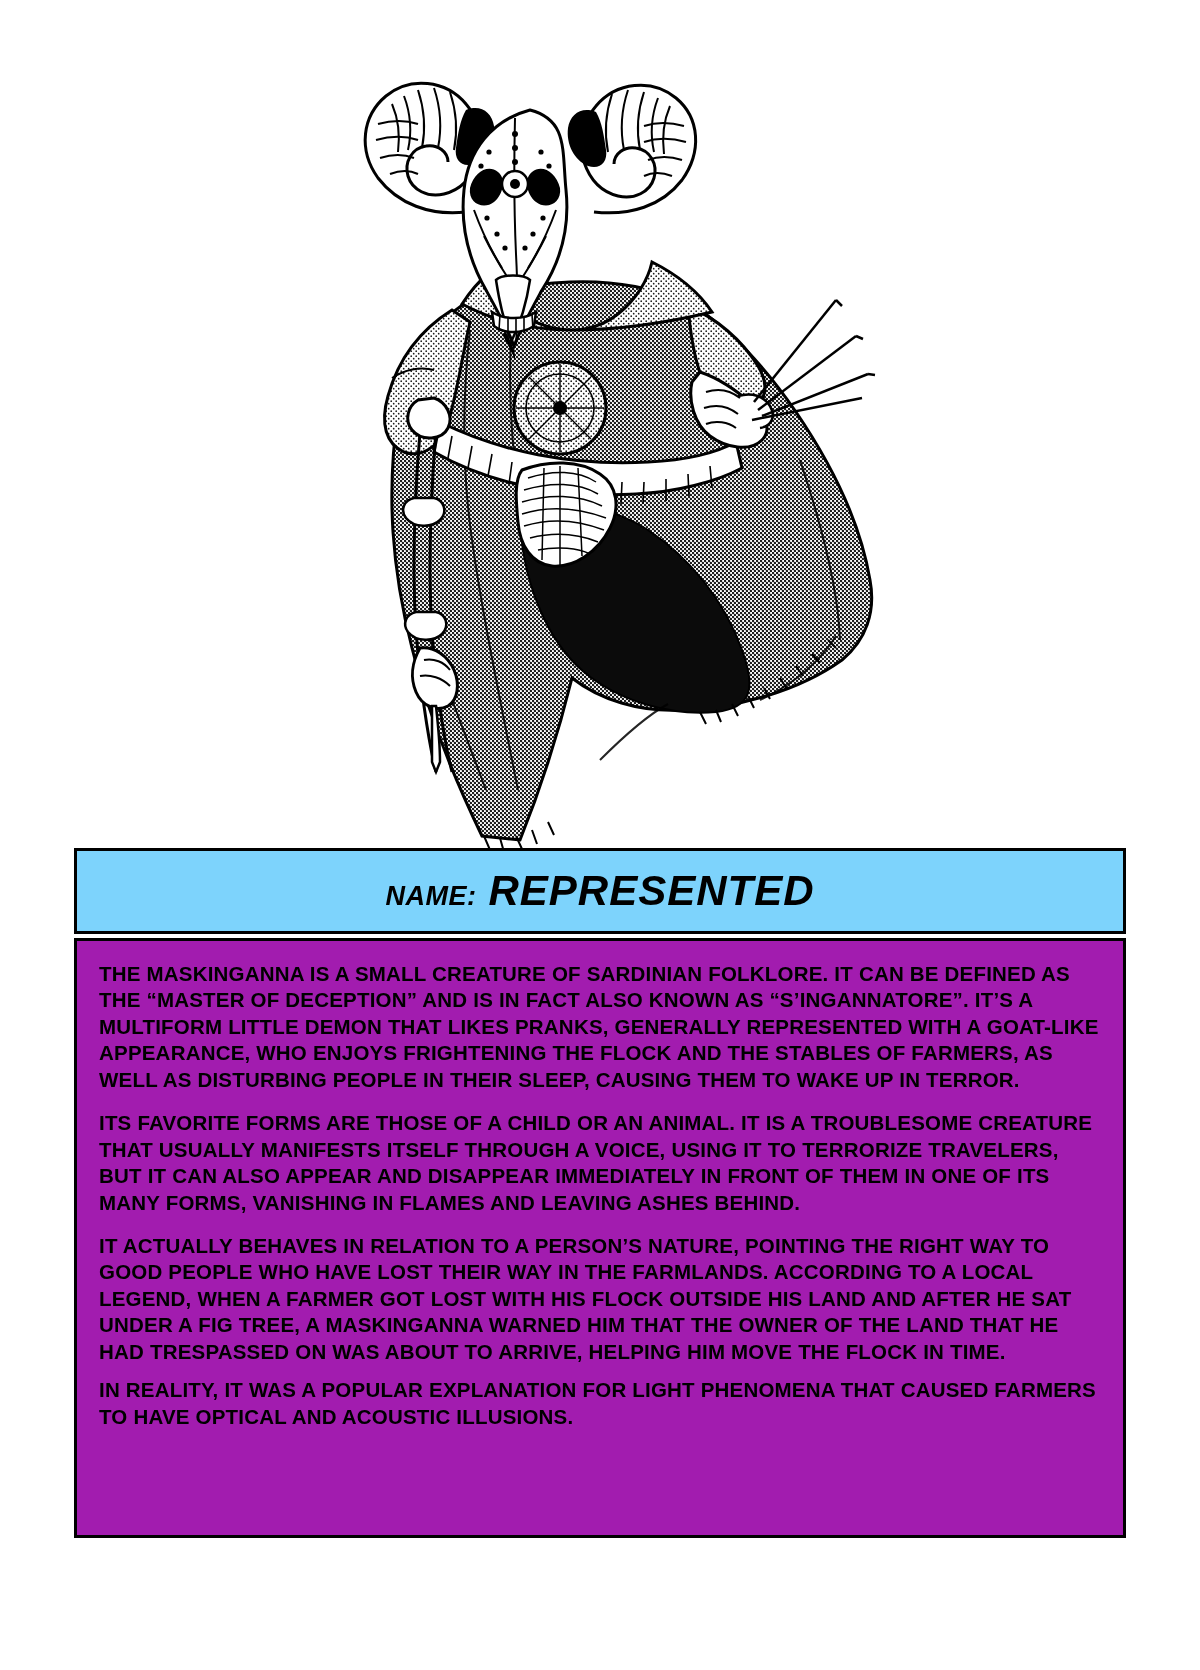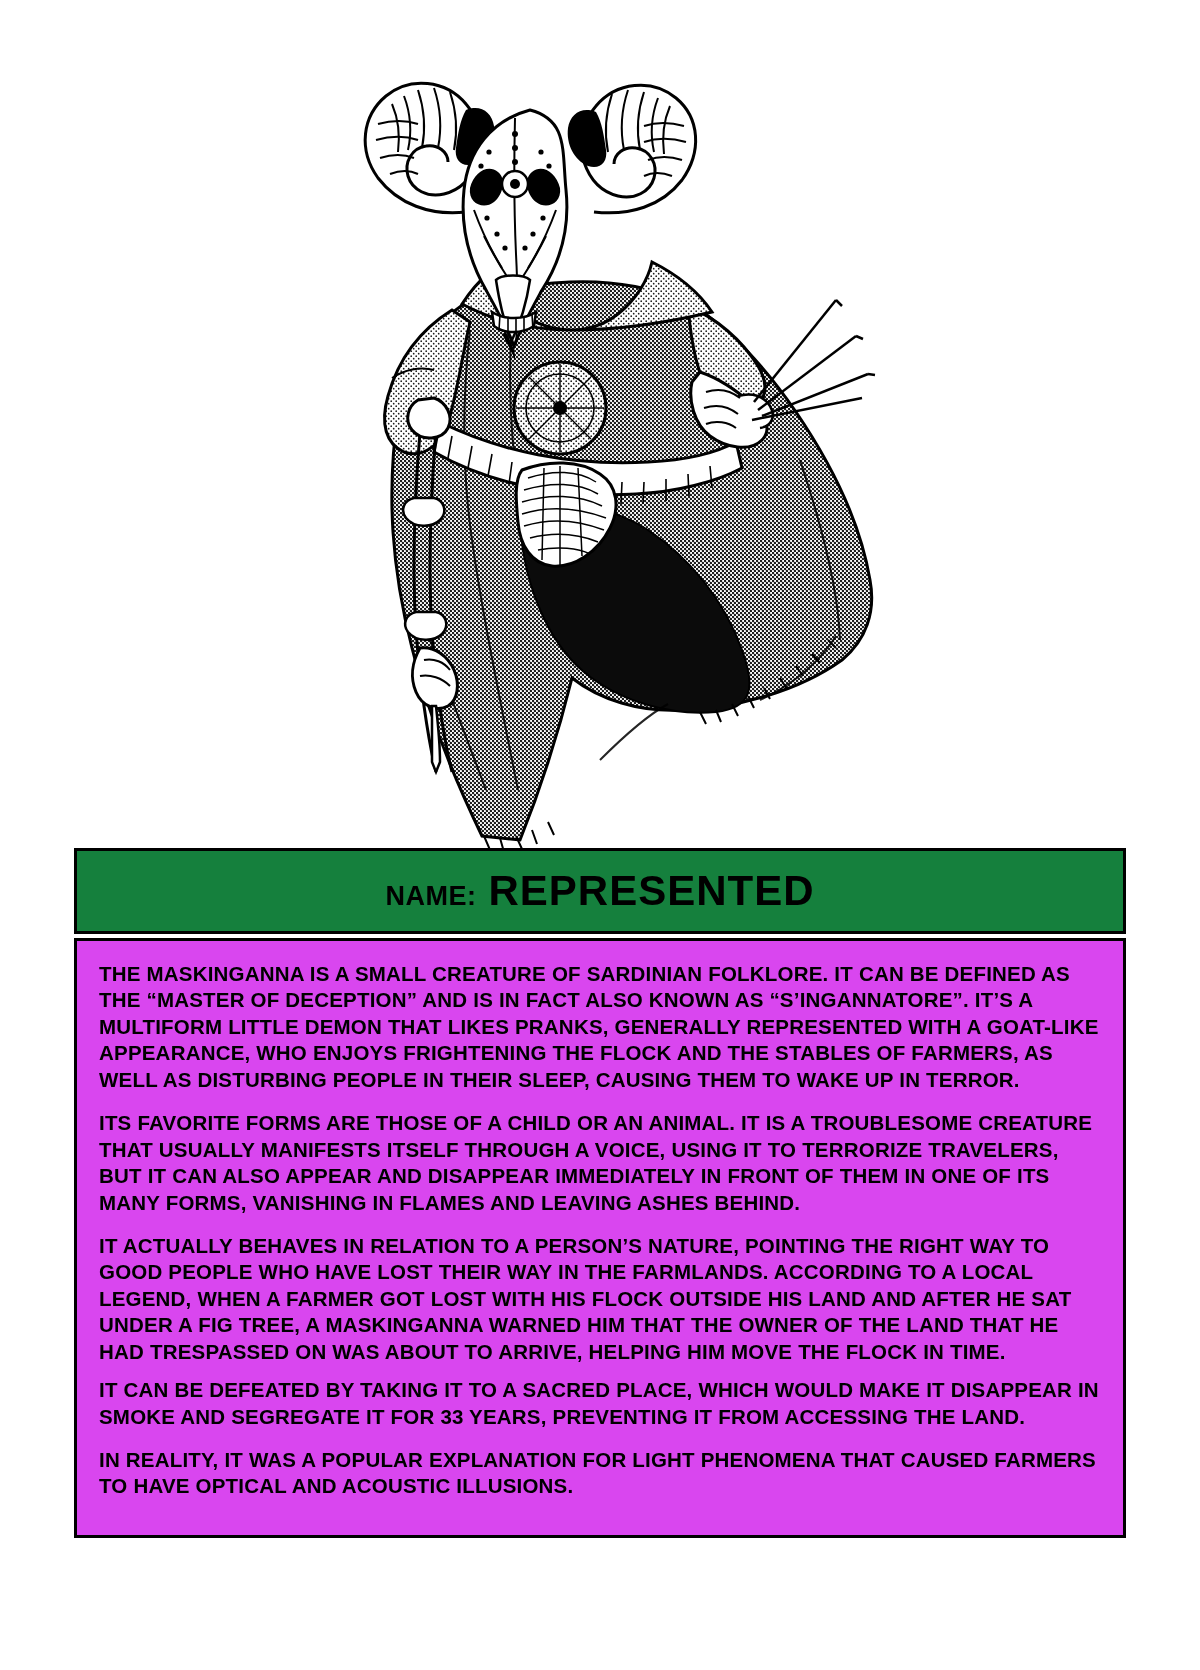--- a/index.html
+++ b/index.html
@@ -41,21 +41,22 @@
     position: absolute;
     left: 74px;
     top: 848px;
     width: 1052px;
     height: 86px;
     border: 3px solid #000;
     box-sizing: border-box;
     display: flex;
     align-items: center;
     justify-content: center;
-    background: #15803d;
+    background: #7dd3fc;
+    font-style: italic;
   }
   .name-row {
     display: flex;
     align-items: baseline;
     gap: 12px;
   }
   .name-label {
     font-size: 27px;
     letter-spacing: 0.5px;
     font-weight: 600;
@@ -68,21 +69,21 @@
 
   
   .desc-box {
     position: absolute;
     left: 74px;
     top: 938px;
     width: 1052px;
     height: 600px;
     border: 3px solid #000;
     box-sizing: border-box;
-    background: #d946ef;
+    background: #a21caf;
     padding: 20px 22px 16px 22px;
   }
   .para {
     font-size: 20.5px;
     line-height: 1.29;
     letter-spacing: 0.2px;
     margin: 0 0 17px 0;
     font-weight: 600;
     text-transform: uppercase;
   }
@@ -354,17 +355,16 @@
     <div class="name-row">
       <span class="name-label">NAME:</span>
       <span class="name-value">REPRESENTED</span>
     </div>
   </div>
 
   <div class="desc-box">
     <p class="para">THE MASKINGANNA IS A SMALL CREATURE OF SARDINIAN FOLKLORE. IT CAN BE DEFINED AS THE “MASTER OF DECEPTION” AND IS IN FACT ALSO KNOWN AS “S’INGANNATORE”. IT’S A MULTIFORM LITTLE DEMON THAT LIKES PRANKS, GENERALLY REPRESENTED WITH A GOAT-LIKE APPEARANCE, WHO ENJOYS FRIGHTENING THE FLOCK AND THE STABLES OF FARMERS, AS WELL AS DISTURBING PEOPLE IN THEIR SLEEP, CAUSING THEM TO WAKE UP IN TERROR.</p>
     <p class="para">ITS FAVORITE FORMS ARE THOSE OF A CHILD OR AN ANIMAL. IT IS A TROUBLESOME CREATURE THAT USUALLY MANIFESTS ITSELF THROUGH A VOICE, USING IT TO TERRORIZE TRAVELERS, BUT IT CAN ALSO APPEAR AND DISAPPEAR IMMEDIATELY IN FRONT OF THEM IN ONE OF ITS MANY FORMS, VANISHING IN FLAMES AND LEAVING ASHES BEHIND.</p>
     <p class="para tight">IT ACTUALLY BEHAVES IN RELATION TO A PERSON’S NATURE, POINTING THE RIGHT WAY TO GOOD PEOPLE WHO HAVE LOST THEIR WAY IN THE FARMLANDS. ACCORDING TO A LOCAL LEGEND, WHEN A FARMER GOT LOST WITH HIS FLOCK OUTSIDE HIS LAND AND AFTER HE SAT UNDER A FIG TREE, A MASKINGANNA WARNED HIM THAT THE OWNER OF THE LAND THAT HE HAD TRESPASSED ON WAS ABOUT TO ARRIVE, HELPING HIM MOVE THE FLOCK IN TIME.</p>
-    <p class="para">IT CAN BE DEFEATED BY TAKING IT TO A SACRED PLACE, WHICH WOULD MAKE IT DISAPPEAR IN SMOKE AND SEGREGATE IT FOR 33 YEARS, PREVENTING IT FROM ACCESSING THE LAND.</p>
     <p class="para">IN REALITY, IT WAS A POPULAR EXPLANATION FOR LIGHT PHENOMENA THAT CAUSED FARMERS TO HAVE OPTICAL AND ACOUSTIC ILLUSIONS.</p>
   </div>
 
 </div>
 
 </body></html>

